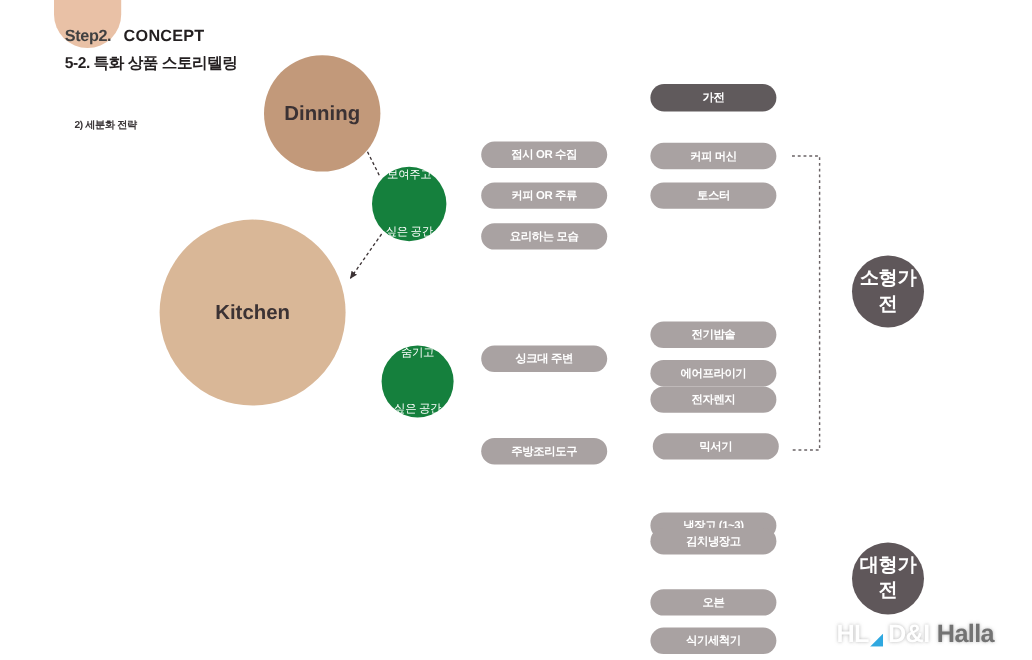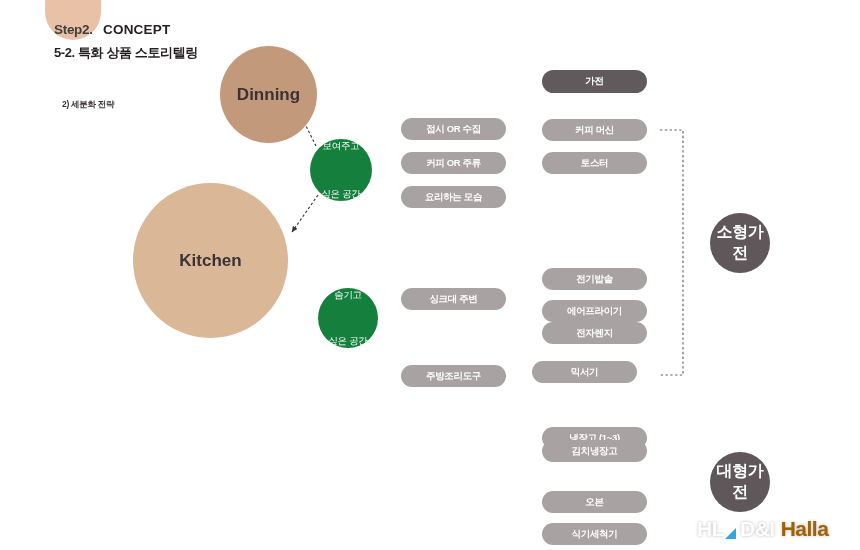--- a/index.html
+++ b/index.html
@@ -184,21 +184,21 @@
   .logo-mark {
     width: 11px;
     height: 11px;
     margin: 0 4px 0 1px;
     background: #2fa8e0;
     align-self: flex-end;
     margin-bottom: 2px;
     clip-path: polygon(0 100%, 100% 0, 100% 100%);
   }
   .logo-di { color: #ffffff; margin-right: 6px; }
-  .logo-halla { color: #a16207; }
+  .logo-halla { color: #737373; }
 </style>
 </head>
 <body>
 
 <div id="slide">
 
   <div class="header-tab"></div>
   <div class="header-step">Step2.</div>
   <div class="header-concept">CONCEPT</div>
   <div class="header-sub">5-2. 특화 상품 스토리텔링</div>
@@ -237,21 +237,21 @@
   <div class="pill" style="left:401px;top:320px;margin-top:45px;">주방조리도구</div>
 
   <div class="pill pill-head" style="left:542px;top:70px;">가전</div>
 
   <div class="pill" style="left:542px;top:119px;">커피 머신</div>
   <div class="pill" style="left:542px;top:152px;">토스터</div>
 
   <div class="pill" style="left:542px;top:268px;">전기밥솥</div>
   <div class="pill" style="left:542px;top:300px;">에어프라이기</div>
   <div class="pill" style="left:542px;top:322px;">전자렌지</div>
-  <div class="pill" style="left:532px;top:361px;">믹서기</div>
+  <div class="pill" style="left:544px;top:361px;">믹서기</div>
 
   <div class="pill" style="left:542px;top:427px;">냉장고 (1~3)</div>
   <div class="pill" style="left:542px;top:440px;">김치냉장고</div>
   <div class="pill" style="left:542px;top:491px;">오븐</div>
   <div class="pill" style="left:542px;top:523px;">식기세척기</div>
 
   <svg class="conn" style="left:0;top:0;width:860px;height:550px;">
     <path d="M660,130 L683,130 L683,375 L660,375" fill="none" stroke="#6a6365" stroke-width="1.2" stroke-dasharray="2.4,2.4"></path>
   </svg>
 

